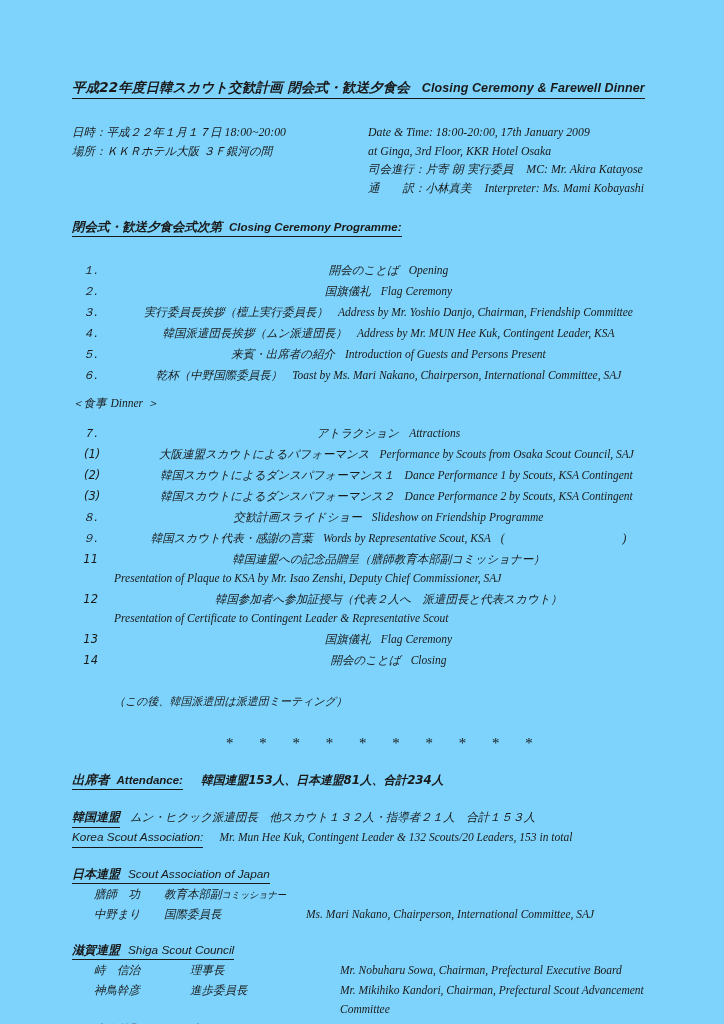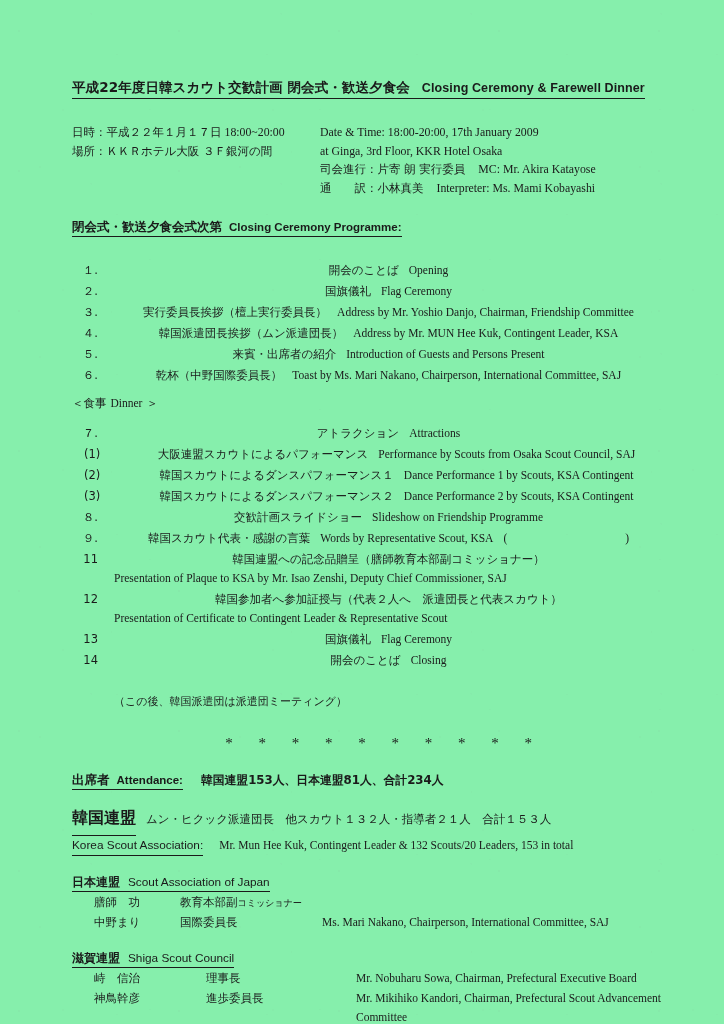--- a/index.html
+++ b/index.html
@@ -12,21 +12,22 @@
     height: 1024px;
     position: relative;
     font-family: "Liberation Serif", "DejaVu Serif", serif;
     color: #1a1a1a;
     overflow: hidden;
   }
   
   .page {
     position: absolute;
     inset: 0;
-    background: #86efac;
+    background: #7dd3fc;
+    font-style: italic;
   }
   .scan-noise {
     position: absolute;
     inset: 0;
     pointer-events: none;
     opacity: .5;
     background-image:
       radial-gradient(circle at 12% 22%, rgba(140,140,140,.10) 0 1px, transparent 1px),
       radial-gradient(circle at 48% 8%,  rgba(140,140,140,.09) 0 1px, transparent 1px),
       radial-gradient(circle at 78% 34%, rgba(140,140,140,.08) 0 1px, transparent 1px),
@@ -65,21 +66,21 @@
     font-weight: bold;
     margin-left: 12px;
   }
 
   
   .meta {
     position: relative;
     margin-bottom: 20px;
     font-size: 12px;
   }
-  .meta-row { display: flex; line-height: 18.5px; }
+  .meta-row { display: flex; line-height: 18.5px; gap: 48px; }
   .meta-jp-col { width: 248px; flex: 0 0 248px; }
   .meta-en-col { flex: 1; }
   .meta-en-col .en { font-size: 11.8px; }
   .meta-inline-jp { font-family: "DejaVu Sans", "Liberation Sans", sans-serif; font-size: 11.5px; }
   .meta-time { font-family: "Liberation Serif", serif; font-size: 11.8px; }
 
   
   .sec-head {
     display: inline-block;
     border-bottom: 1.2px solid #1a1a1a;
@@ -181,23 +182,23 @@
 
   .org-block { margin-bottom: 16px; }
   .org-line-jp {
     display: flex;
     align-items: baseline;
     line-height: 19px;
   }
   .org-name-jp {
     font-family: "DejaVu Sans", "Liberation Sans", sans-serif;
     font-weight: bold;
-    font-size: 16px;
+    font-size: 12px;
     border-bottom: 1.1px solid #1a1a1a;
-    padding-bottom: 8px;
+    padding-bottom: 0;
   }
   .org-detail-jp {
     font-family: "DejaVu Sans", "Liberation Sans", sans-serif;
     font-size: 11.5px;
     margin-left: 10px;
     text-align: center;
   }
   .org-line-en {
     display: flex;
     align-items: baseline;
@@ -243,21 +244,20 @@
     width: 70px;
     flex: 0 0 70px;
     font-family: "DejaVu Sans", "Liberation Sans", sans-serif;
     font-size: 11.5px;
   }
   .m-role {
     width: 142px;
     flex: 0 0 142px;
     font-family: "DejaVu Sans", "Liberation Sans", sans-serif;
     font-size: 11.5px;
-    margin-left: 16px;
   }
   .m-role .narrow {
     font-size: 9.2px;
     letter-spacing: -.2px;
   }
   .m-en {
     flex: 1;
     font-family: "Liberation Serif", "DejaVu Serif", serif;
     font-size: 11.5px;
   }

